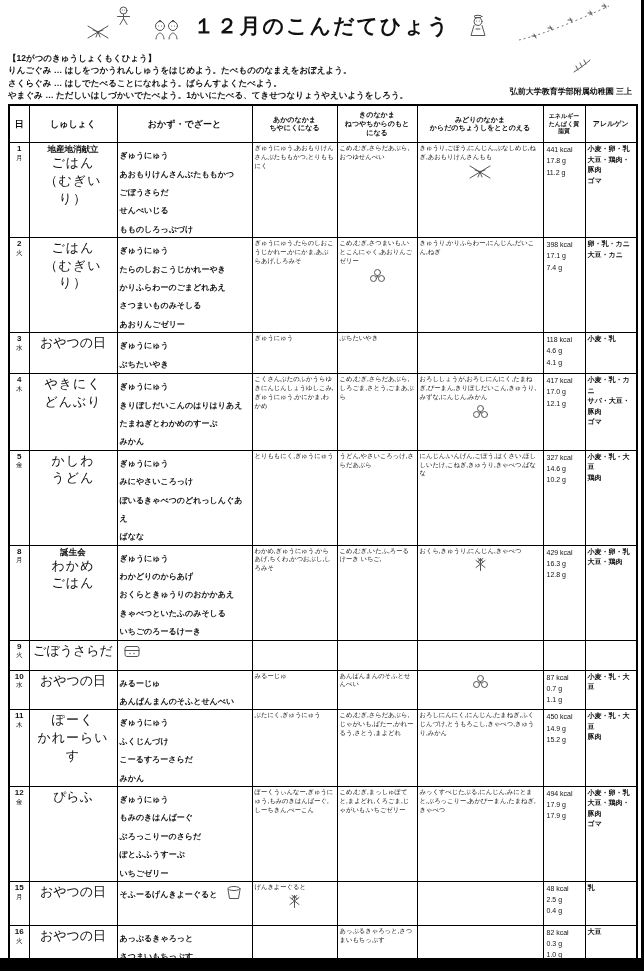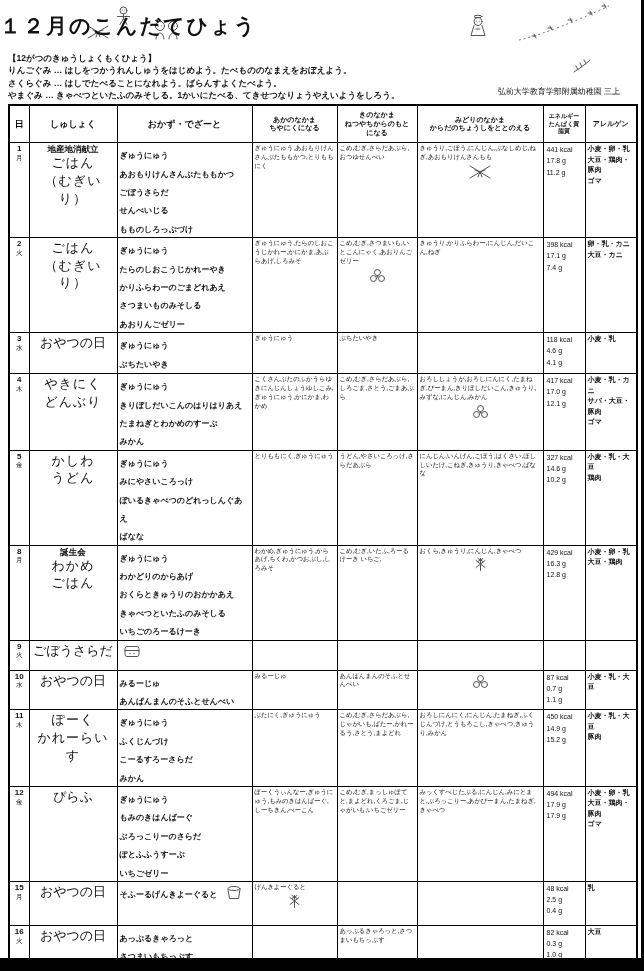--- a/index.html
+++ b/index.html
@@ -7,32 +7,32 @@
     width:644px;height:971px;position:relative;background:#fff;color:#111;
     font-family:"Liberation Sans",sans-serif;overflow:hidden;
   }
   body::before{content:"";position:absolute;top:0;right:0;width:3px;height:100%;background:#000;z-index:5}
   body::after{content:"";position:absolute;bottom:0;left:0;width:100%;height:13px;background:#000;z-index:5}
 
   .icon{display:inline-block;vertical-align:middle;line-height:0}
 
   
   .header{position:relative;height:50px}
-  .page-title{position:absolute;left:0;right:0;top:12px;
+  .page-title{position:absolute;left:0;right:0;top:12px;text-align:center;
     font-size:21px;font-weight:bold;letter-spacing:2px;white-space:nowrap}
   .deco-holly{position:absolute;left:86px;top:24px}
   .deco-ginger{position:absolute;left:116px;top:6px}
   .deco-kids{position:absolute;left:152px;top:18px}
   .deco-angel{position:absolute;right:155px;top:14px}
   .deco-stars{position:absolute;right:30px;top:2px}
   .deco-leaf{position:absolute;right:52px;top:58px;z-index:2}
 
   
   .goals{margin:2px 8px 0;font-size:8.5px;font-weight:bold;line-height:1.45;white-space:pre-line}
-  .school{position:absolute;right:24px;top:86px;font-size:8px;font-weight:normal}
+  .school{position:absolute;right:12px;top:86px;font-size:8px;font-weight:bold}
 
   
   table.menu{border-collapse:collapse;table-layout:fixed;margin:3px 8px 0;width:628px;
     border:2px solid #000}
   .menu th,.menu td{border:1px solid #000;padding:1px 2px;vertical-align:top;overflow:visible}
   .menu thead th{vertical-align:middle;text-align:center;font-weight:bold;white-space:pre-line;height:34px;line-height:1.25}
   .h-day,.h-staple,.h-okazu{font-size:9px}
   .h-red,.h-yellow,.h-green{font-size:7px}
   .h-energy{font-size:6px}
   .h-allergen{font-size:7px}
@@ -91,21 +91,21 @@
         <path d="M20 32l2 4m-4-2h4M36 24l2 4m-4-2h4M56 16l2 4m-4-2h4M76 9l2 4m-4-2h4M90 2l2 4m-4-2h4" stroke="#555" fill="none" stroke-width="1" stroke-linecap="round"></path>
       </svg></span>
   <span class="icon deco-leaf"><svg width="20" height="16" viewBox="0 0 20 16">
         <path d="M2 14C8 10 14 6 18 2M6 12L4 8m6 1L8 5m6 1l-2-4" stroke="#555" fill="none" stroke-width="1" stroke-linecap="round"></path>
       </svg></span>
 </div>
 
 <div class="goals"><span>【12がつのきゅうしょくもくひょう】</span>
 <span>りんごぐみ … はしをつかうれんしゅうをはじめよう。たべもののなまえをおぼえよう。
 さくらぐみ … はしでたべることになれよう。ばらんすよくたべよう。
-やまぐみ … きゃべつといたふのみそしる。1かいにたべる、てきせつなりょうやえいようをしろう。</span></div>
+やまぐみ … ただしいはしづかいでたべよう。1かいにたべる、てきせつなりょうやえいようをしろう。</span></div>
 <div class="school">弘前大学教育学部附属幼稚園 三上</div>
 
 <table class="menu">
   <colgroup>
     <col style="width:20px">
       <col style="width:88px">
       <col style="width:135px">
       <col style="width:85px">
     <col style="width:80px">
       <col style="width:126px">

